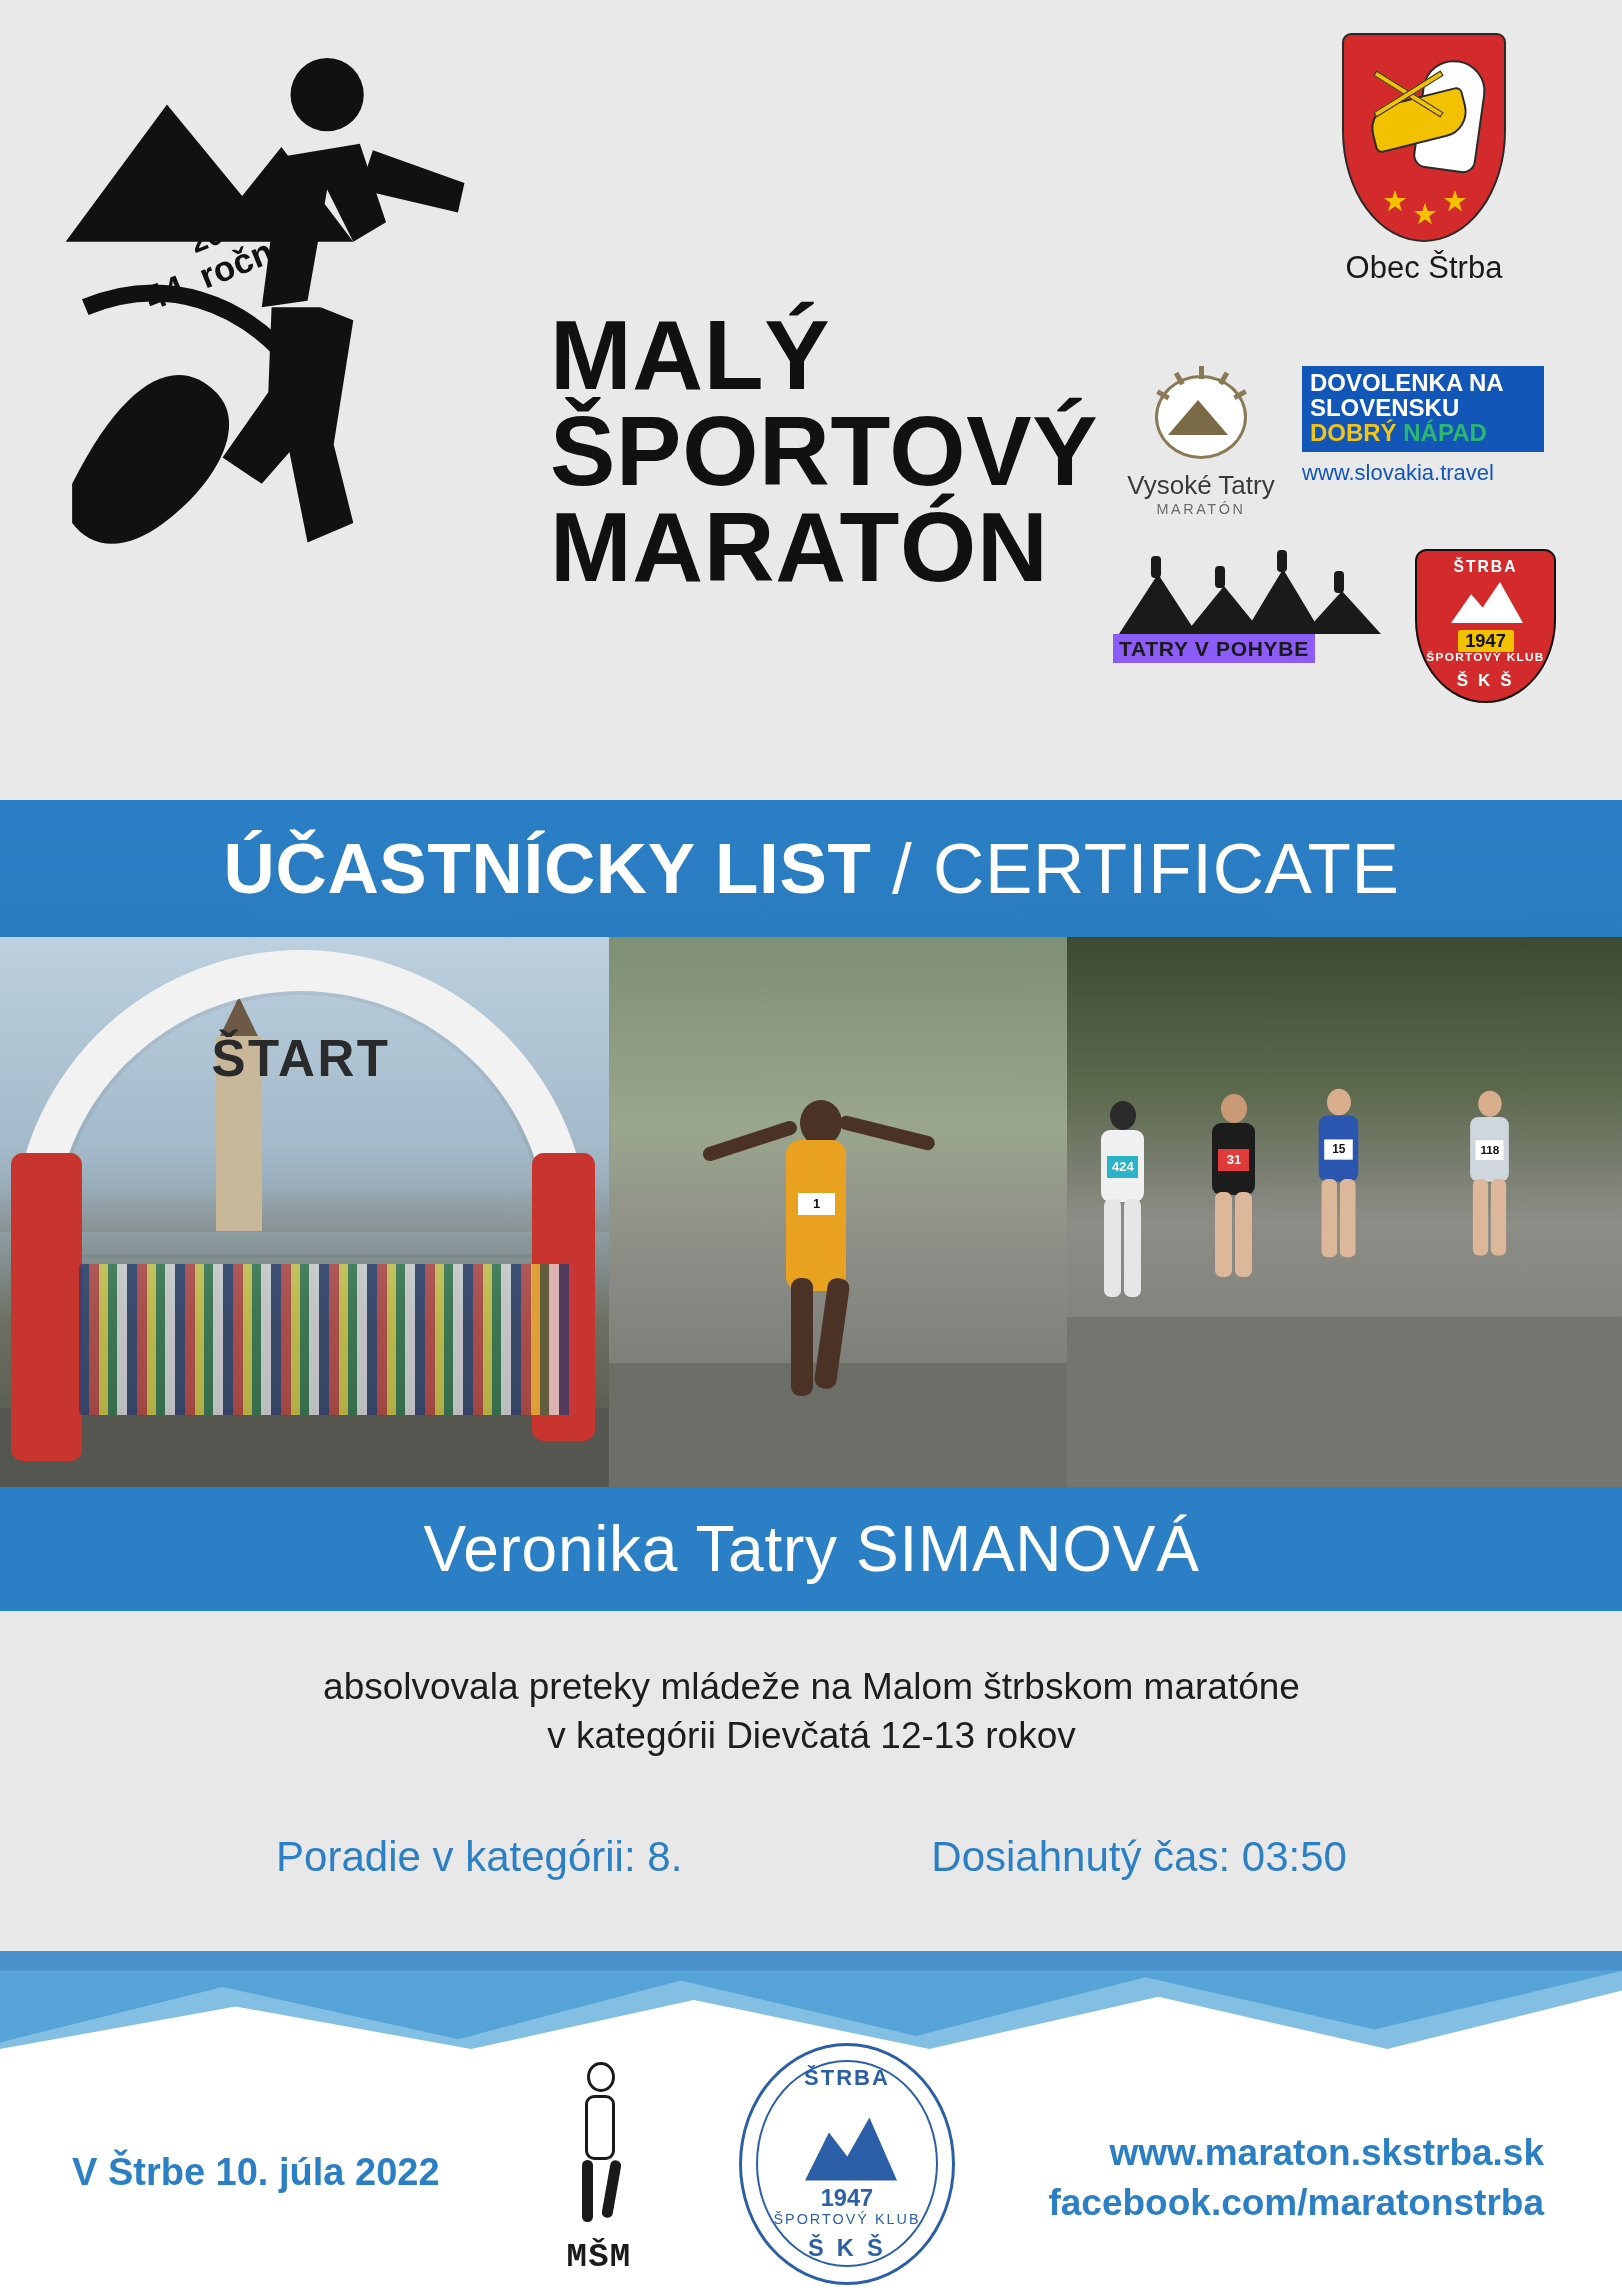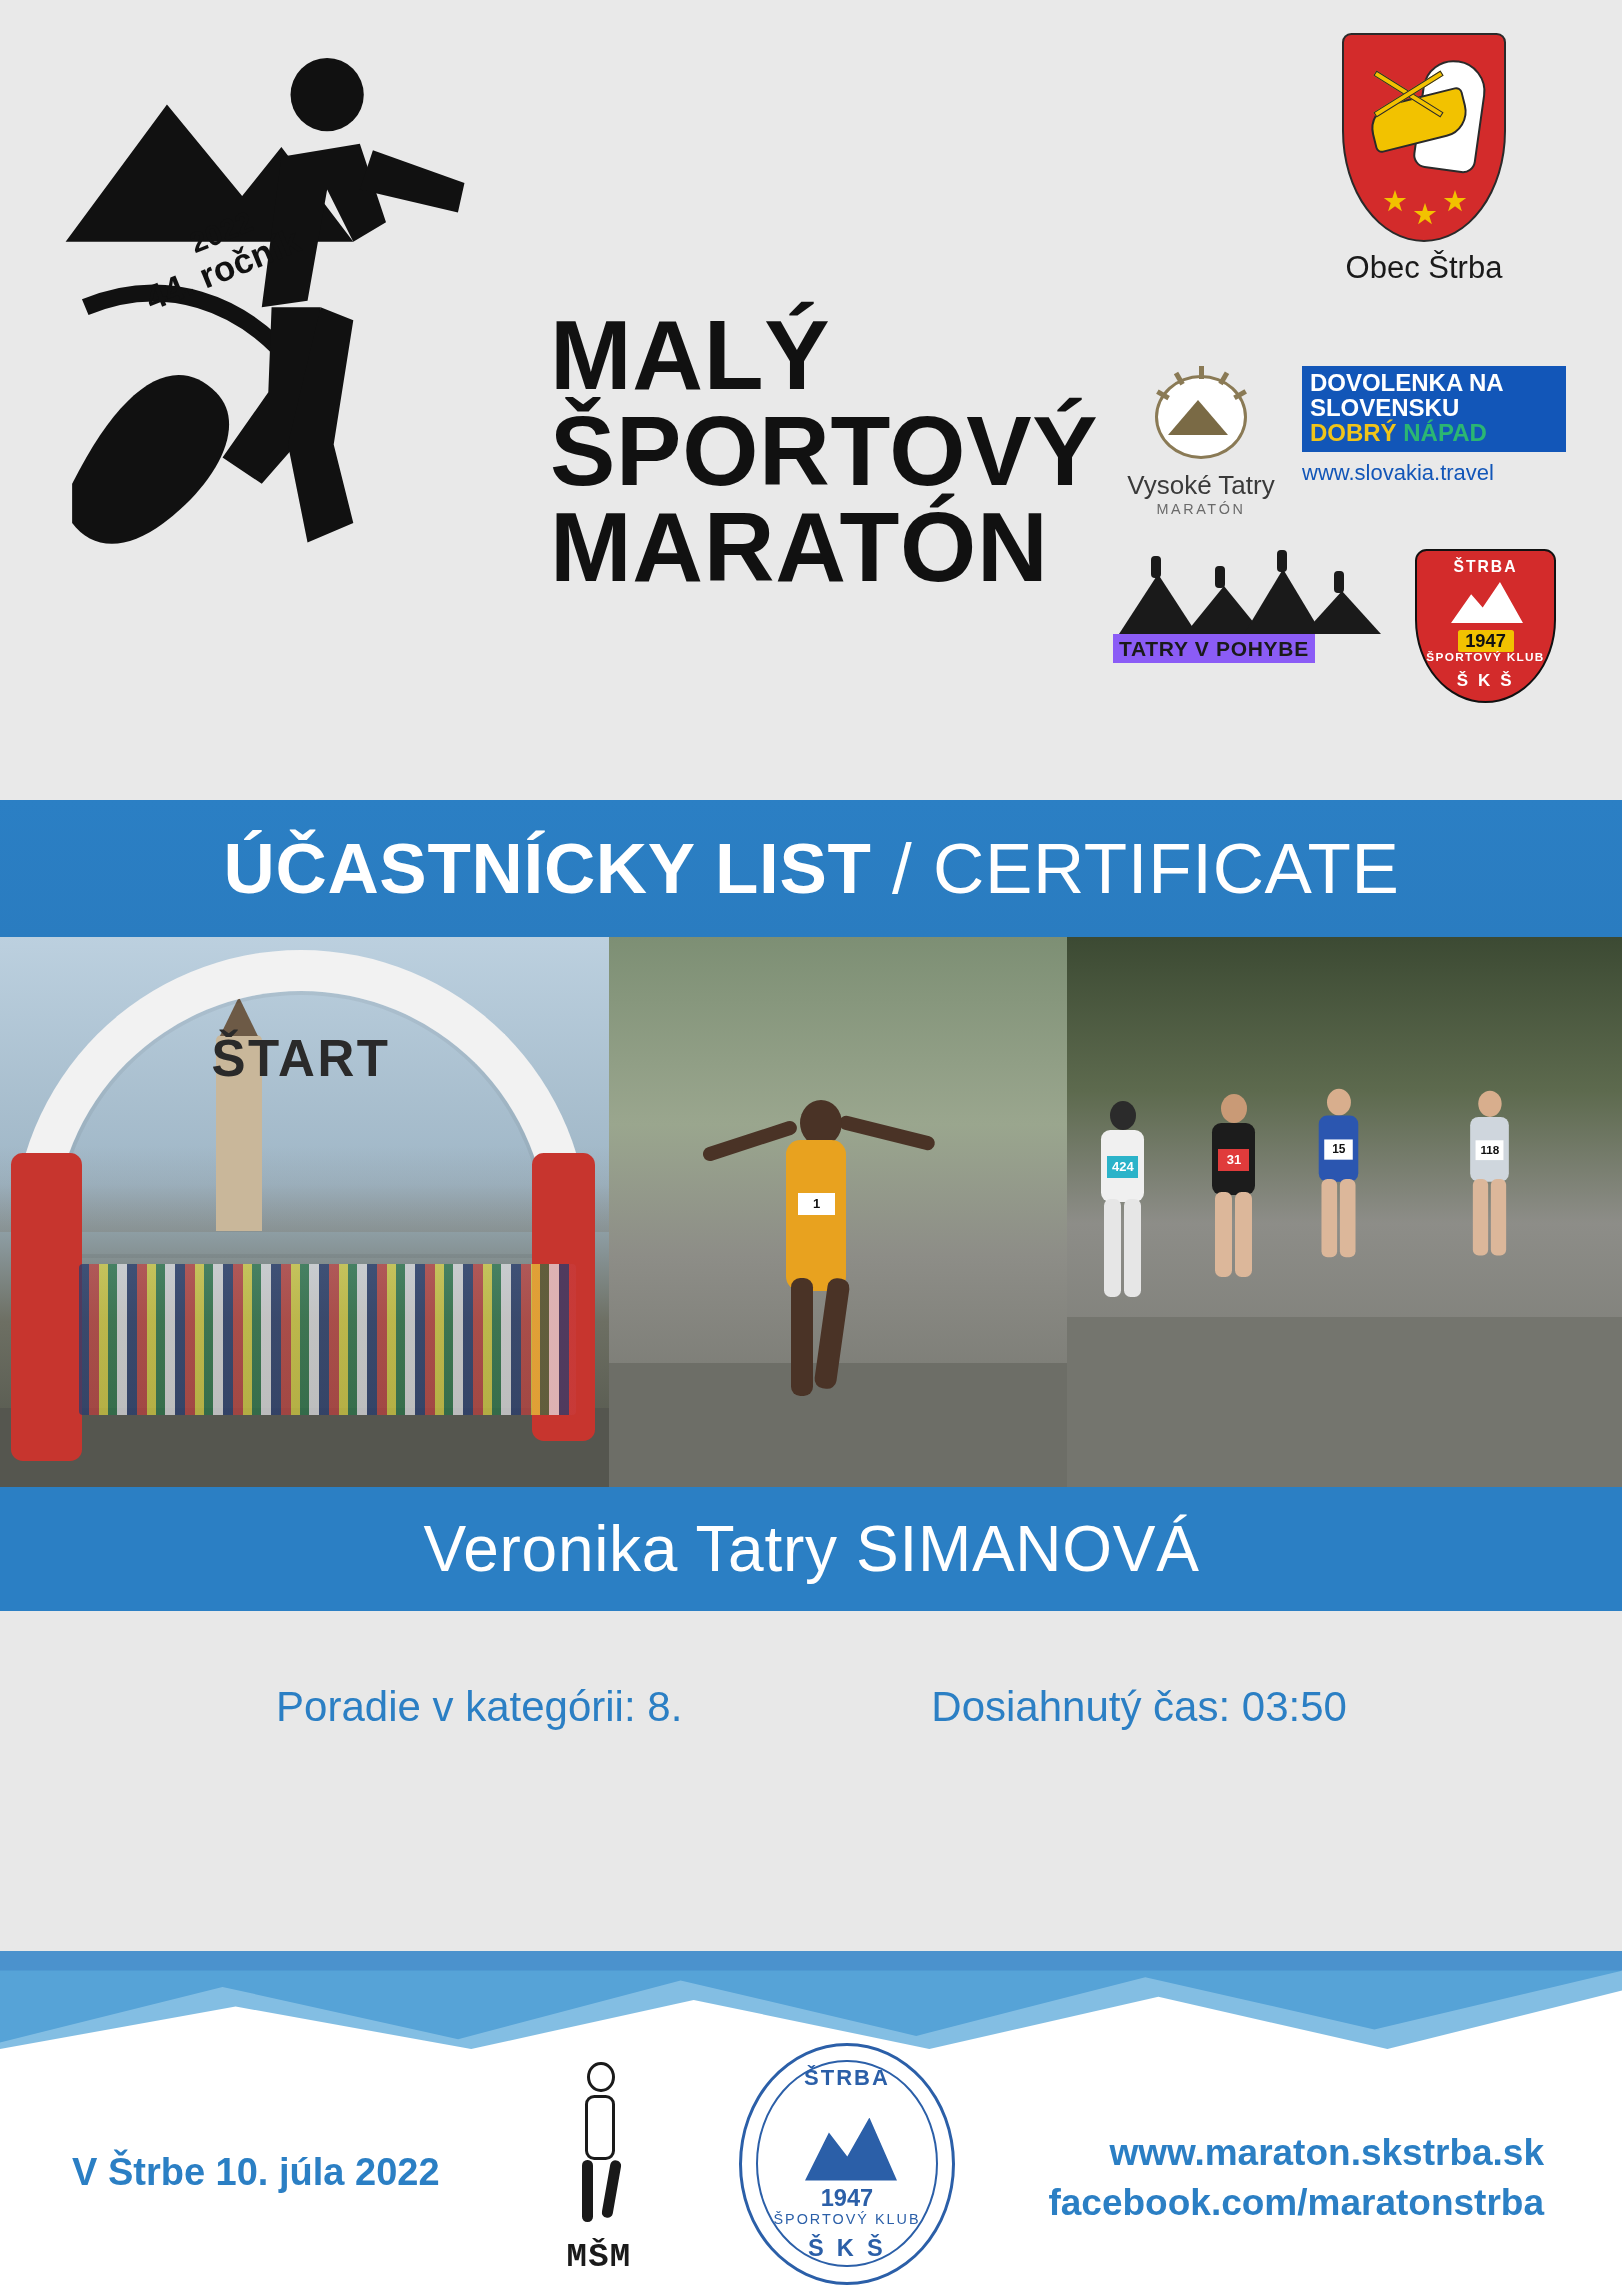--- a/index.html
+++ b/index.html
@@ -156,21 +156,21 @@
   .sp-vt .sun .ray {
     position: absolute; left: 60px; top: 0px; width: 5.2px; height: 13px; background: #8a7a55;
     transform-origin: 2.6px 51px;
   }
   .sp-vt .t1 { font-size: 26px; color: #3a3a3a; font-weight: 400; margin-top: 2.6px; }
   .sp-vt .t2 { font-size: 14.4px; color: #6a6a6a; letter-spacing: 2.6px; }
 
   .sp-sk { left: 196px; top: 13px; width: 255px; }
   .sp-sk .bar {
     background: #1256b8; color: #fff; font-weight: 800; font-size: 24px;
-    line-height: 1.03; padding: 5.2px 7.9px 6.5px 7.9px; width: 264px;
+    line-height: 1.03; padding: 5.2px 7.9px 6.5px 7.9px; width: 242px;
   }
   .sp-sk .bar .l3 span:nth-child(1){color:#f0c419}
   .sp-sk .bar .l3 span:nth-child(2){color:#e04a3c}
   .sp-sk .bar .l3 span:nth-child(3){color:#2bb673}
   .sp-sk .url { color: #1256b8; font-size: 22px; margin-top: 7.9px; }
 
   .sp-tvp { left: 6.5px; top: 209px; width: 275px; }
   .sp-tvp .ridge { width: 262px; height: 72px; position: relative; }
   .sp-tvp .ridge .peak {
     position: absolute; bottom: 0; width: 0; height: 0;
@@ -539,20 +539,24 @@
         <div class="bib" style="background:#fff;color:#111">118</div>
       </div>
     </div>
   </div>
 
   <div class="name-bar">
     <div class="nm">Veronika Tatry SIMANOVÁ</div>
   </div>
 
   <div class="body-area">
+    <div class="desc">
+      <div>absolvovala preteky mládeže na Malom štrbskom maratóne</div>
+      <div>v kategórii Dievčatá 12-13 rokov</div>
+    </div>
     <div class="results">
       <div>Poradie v kategórii: 8.</div>
       <div>Dosiahnutý čas: 03:50</div>
     </div>
   </div>
 
   <div class="footer">
 
     <svg class="wave" viewBox="0 0 2480 150" preserveAspectRatio="none">
       <path d="M0,0 L2480,0 L2480,30 L2100,120 L1750,40 L1400,130 L1040,45 L700,135 L340,55 L0,140 Z" fill="#2b7fc4" opacity="0.85"></path>

